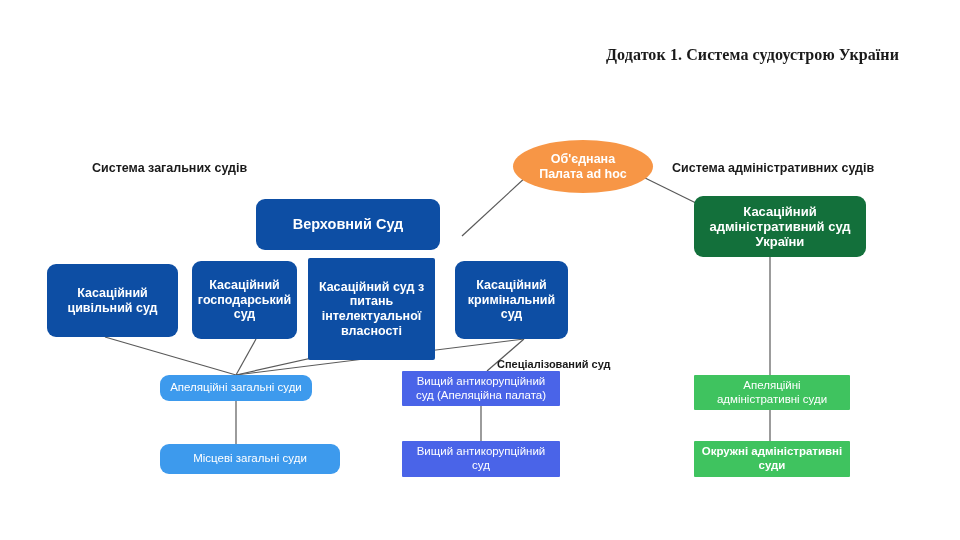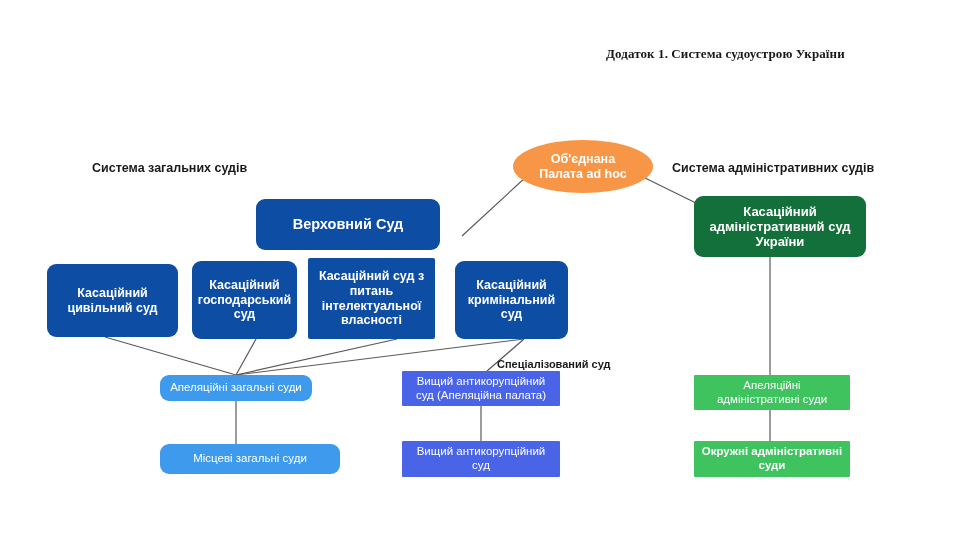--- a/index.html
+++ b/index.html
@@ -35,21 +35,21 @@
     white-space: pre-line;
   }
   
   #title {
     position: absolute;
     left: 606px;
     top: 46px;
     width: 340px;
     font-family: "Liberation Serif", serif;
     font-weight: bold;
-    font-size: 13px;
+    font-size: 16px;
     color: #1a1a1a;
     letter-spacing: 0.1px;
   }
   
   .caption {
     position: absolute;
     font-family: "Liberation Sans", sans-serif;
     font-weight: bold;
     font-size: 12.5px;
     color: #1a1a1a;
@@ -78,21 +78,21 @@
   
   .cassation {
     background: #0d4ea4;
     font-size: 12.5px;
     font-weight: bold;
     border-radius: 9px;
     padding: 0 6px;
   }
   #n-civil        { left: 47px;  top: 264px; width: 131px; height: 73px; }
   #n-commercial   { left: 192px; top: 261px; width: 105px; height: 78px; }
-  #n-intellectual { left: 308px; top: 258px; width: 127px; height: 81px; border-radius: 2px; }
+  #n-intellectual { left: 308px; top: 258px; width: 127px; height: 102px; border-radius: 2px; }
   #n-criminal     { left: 455px; top: 261px; width: 113px; height: 78px; }
   
   #n-adhoc {
     left: 513px; top: 140px; width: 140px; height: 53px;
     background: #f79646;
     border-radius: 50%;
     font-size: 12.5px;
     font-weight: bold;
   }
   

